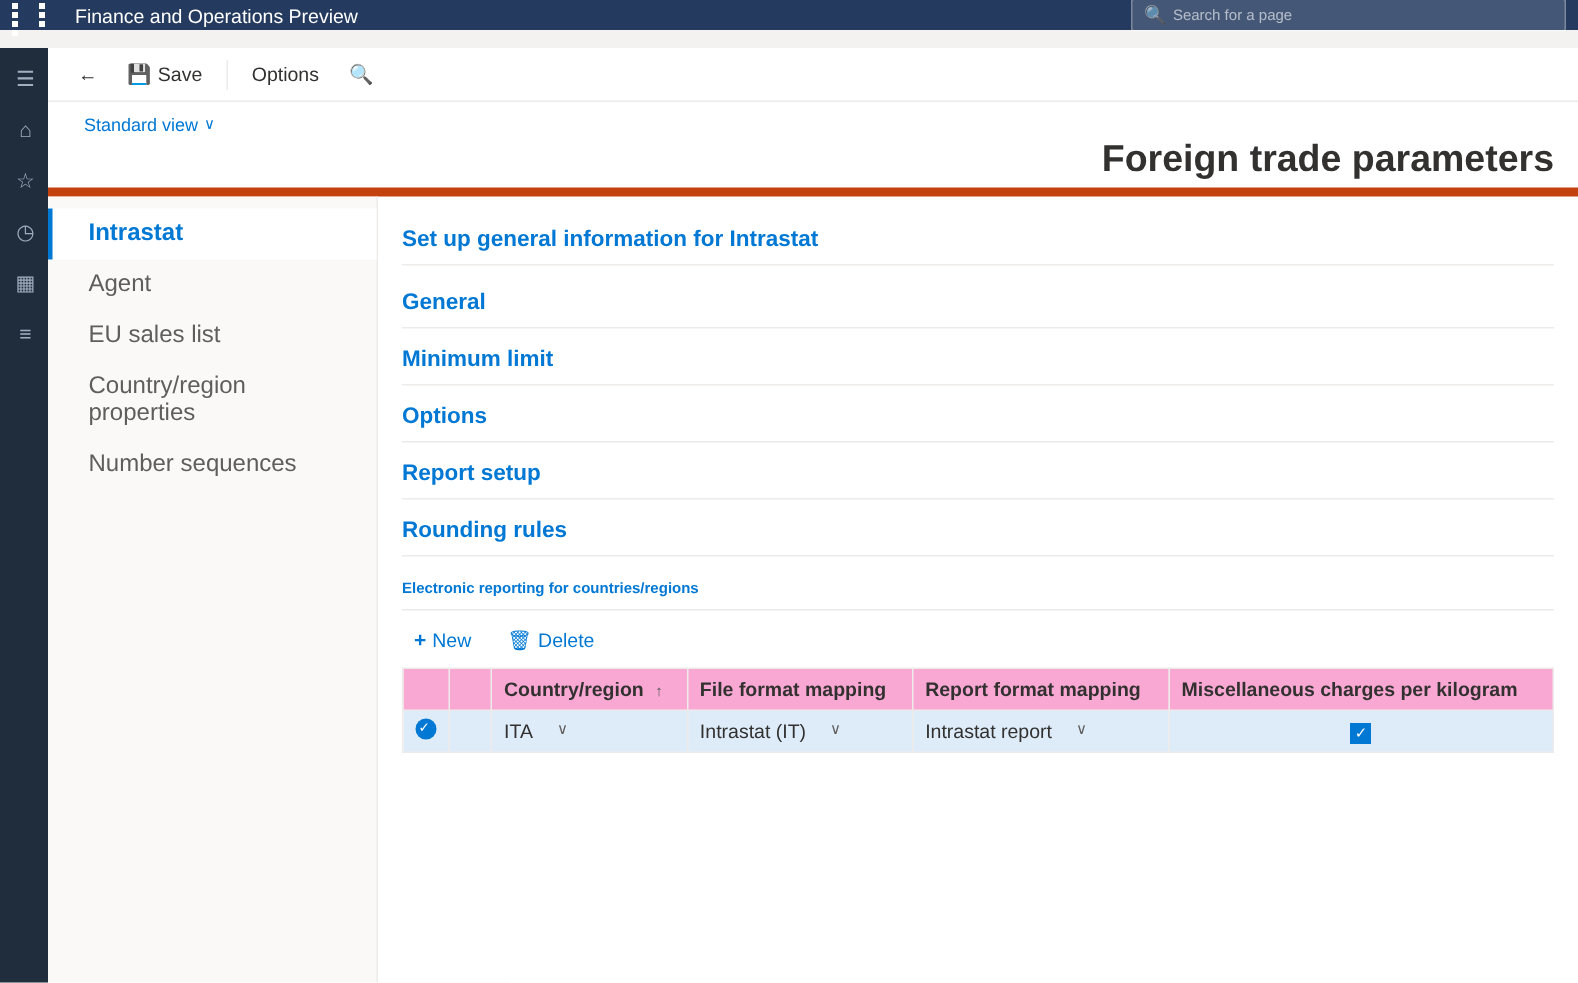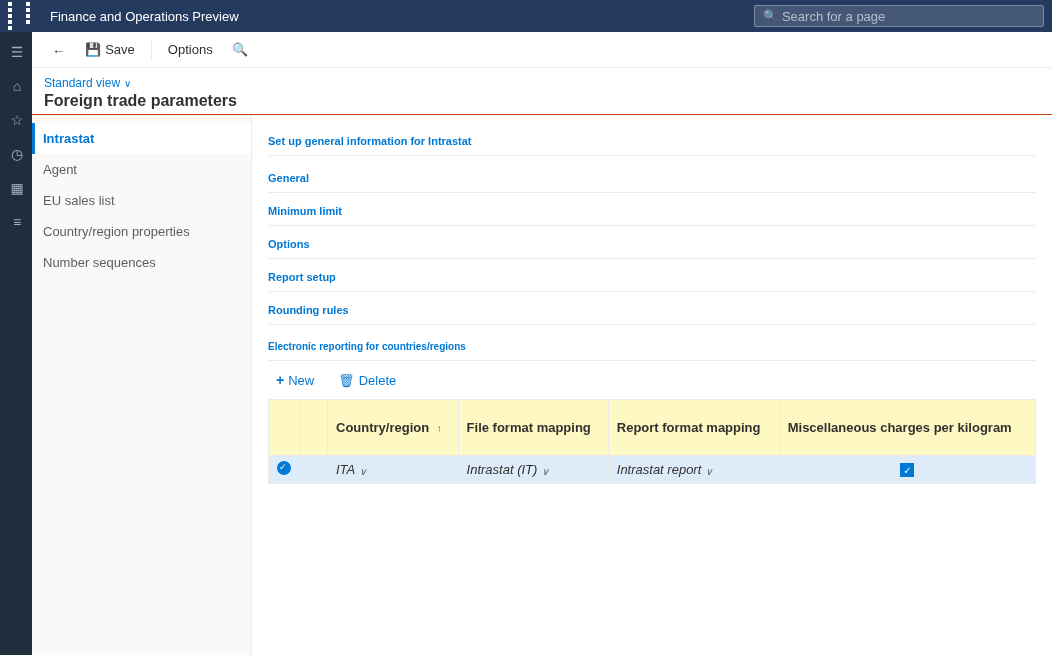--- a/index.html
+++ b/index.html
@@ -2,21 +2,21 @@
 <html><head>
   <meta charset="utf-8">
   <style>
     * { box-sizing: border-box; margin: 0; padding: 0; }
     body { font-family: 'Segoe UI', sans-serif; font-size: 13px; background: #f3f2f1; overflow: hidden; width: 1052px; height: 655px; }
 
     
     .top-nav {
       background: #1a1a2e;
       background: #243a5e;
-      height: 32px;
+      height: 20px;
       display: flex;
       align-items: center;
       padding: 0 8px;
       gap: 8px;
     }
     .top-nav-grid {
       display: grid;
       grid-template-columns: 16px 16px;
       gap: 2px;
       cursor: pointer;
@@ -42,21 +42,21 @@
       gap: 4px;
       height: 22px;
       width: 290px;
       cursor: text;
     }
     .search-bar span { color: rgba(255,255,255,0.7); font-size: 12px; }
     .search-bar input {
       background: transparent;
       border: none;
       color: rgba(255,255,255,0.7);
-      font-size: 13px;
+      font-size: 10px;
       outline: none;
       width: 100%;
     }
     .search-bar input::placeholder { color: rgba(255,255,255,0.6); }
 
     
     .icon-sidebar {
       position: absolute;
       top: 32px;
       left: 0;
@@ -117,76 +117,77 @@
       left: 32px;
       right: 0;
       bottom: 0;
       background: #fff;
       display: flex;
       flex-direction: column;
     }
 
     
     .page-header {
-      padding: 8px 16px 4px 12px;
-      border-bottom: 1px solid #c2410c;
+      padding: 8px 16px 4px 24px;
+      border-bottom: 6px solid #c2410c;
+      text-align: right;
     }
     .standard-view {
       display: flex;
       align-items: center;
       gap: 4px;
       color: #0078d4;
       font-size: 12px;
       cursor: pointer;
       margin-bottom: 2px;
     }
     .standard-view .chevron { font-size: 10px; }
     .page-title {
-      font-size: 16px;
+      font-size: 25px;
       font-weight: 600;
       color: #323130;
     }
 
     
     .content-body {
       display: flex;
       flex: 1;
       overflow: hidden;
     }
 
     
     .left-nav {
       width: 220px;
       border-right: 1px solid #edebe9;
       padding-top: 8px;
       background: #faf9f8;
     }
     .left-nav-item {
-      padding: 8px 8px;
+      padding: 8px 24px;
       cursor: pointer;
       color: #605e5c;
-      font-size: 13px;
+      font-size: 16px;
       border-left: 3px solid transparent;
     }
     .left-nav-item.active {
       border-left-color: #0078d4;
       color: #0078d4;
       font-weight: 600;
       background: #fff;
     }
 
     
     .right-content {
       flex: 1;
       overflow-y: auto;
       padding: 12px 16px;
     }
 
     .section-header {
-      font-size: 11px;
+      font-size: 15px;
       font-weight: 600;
       color: #0078d4;
       padding: 8px 0;
       border-bottom: 1px solid #edebe9;
       cursor: pointer;
       margin-bottom: 4px;
     }
 
     .section-spacer { height: 4px; }
 
@@ -222,23 +223,23 @@
     }
     .table-btn .plus { font-weight: 600; font-size: 14px; }
 
     
     .data-table {
       width: 100%;
       border-collapse: collapse;
       font-size: 13px;
     }
     .data-table th {
-      background: #fef9c3;
+      background: #f9a8d4;
       border: 1px solid #edebe9;
-      padding: 20px 8px;
+      padding: 6px 8px;
       text-align: left;
       font-weight: 600;
       color: #323130;
       white-space: nowrap;
     }
     .data-table td {
       border: 1px solid #edebe9;
       padding: 5px 8px;
       color: #323130;
     }
@@ -290,23 +291,22 @@
       display: inline-flex;
       align-items: center;
       justify-content: center;
       color: #fff;
       font-size: 10px;
     }
 
     
     .dropdown-cell {
       display: flex;
-      align-items: flex-end;
-      gap: 4px;
-      font-style: italic;
+      align-items: flex-start;
+      gap: 16px;
     }
     .dropdown-arrow {
       color: #605e5c;
       font-size: 10px;
       cursor: pointer;
     }
 
     
     .selected-indicator {
       display: inline-block;

